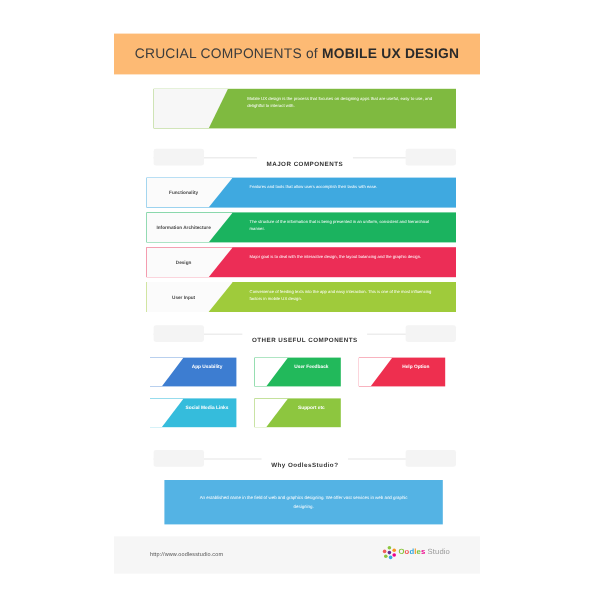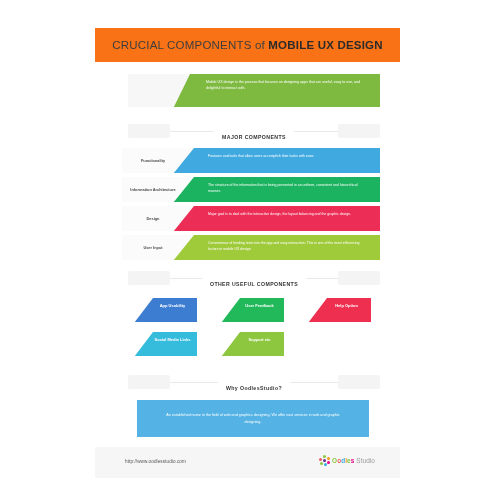--- a/index.html
+++ b/index.html
@@ -18,21 +18,21 @@
   .sheet{
     position:absolute;
     left:95px;top:10px;
     width:305px;height:470px;
     background:#ffffff;
   }
   
   .titlebar{
     position:absolute;left:0;top:18px;
     width:305px;height:34px;
-    background:#f97316;
+    background:#fdba74;
     display:flex;align-items:center;justify-content:center;
   }
   .titlebar .t{
     font-size:11.5px;
     letter-spacing:.2px;
     color:#3d3d3d;
     white-space:nowrap;
   }
   .titlebar .t .light{font-weight:400;}
   .titlebar .t .bold{font-weight:bold;color:#2b2b2b;}

